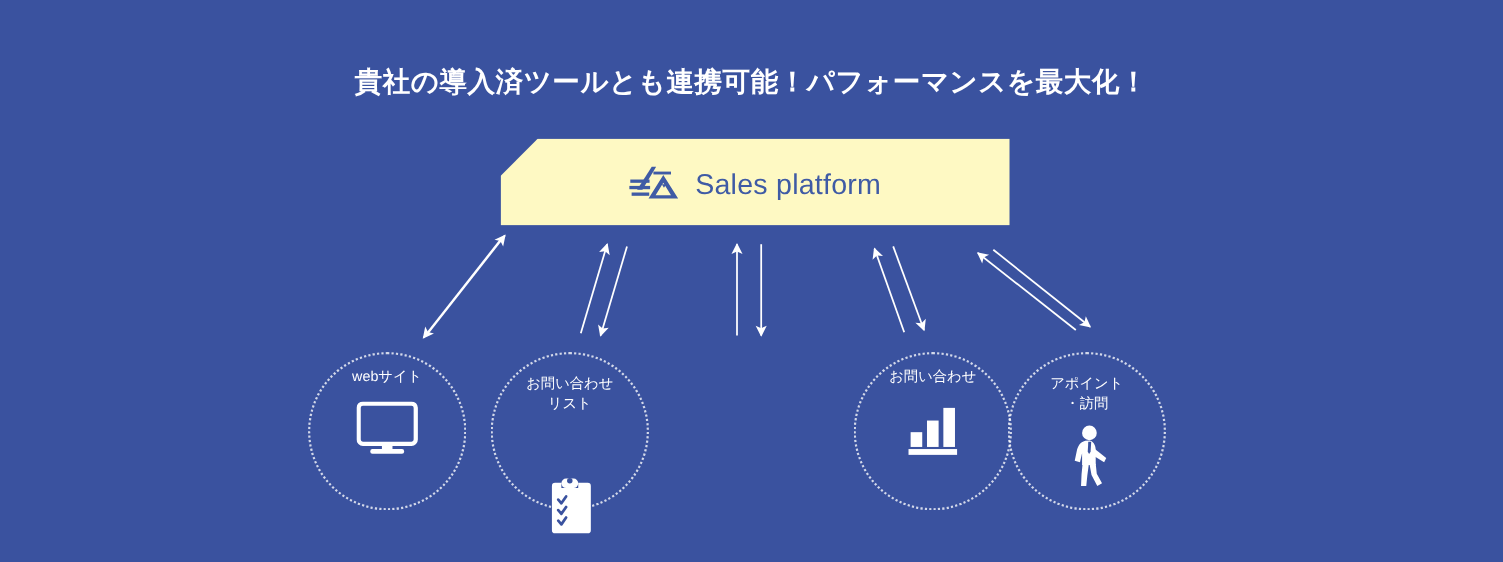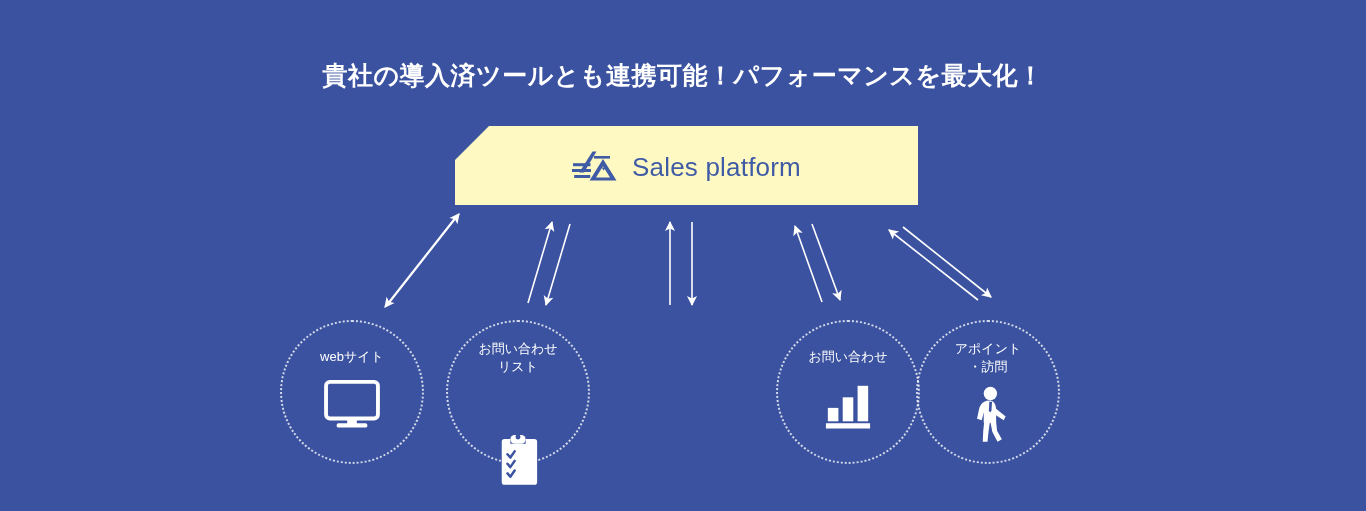--- a/index.html
+++ b/index.html
@@ -88,21 +88,21 @@
     width: 144px;
     height: 144px;
     border-radius: 50%;
     border: 2px dotted rgba(255,255,255,0.78);
     box-sizing: border-box;
     display: flex;
     flex-direction: column;
     align-items: center;
   }
   .node-label {
-    margin-top: 26px;
+    margin-top: 11px;
     color: #ffffff;
     font-size: 13px;
     line-height: 18px;
     text-align: center;
     font-weight: 400;
     white-space: pre-line;
   }
   .node-icon {
     margin-top: 10px;
     width: 60px;

